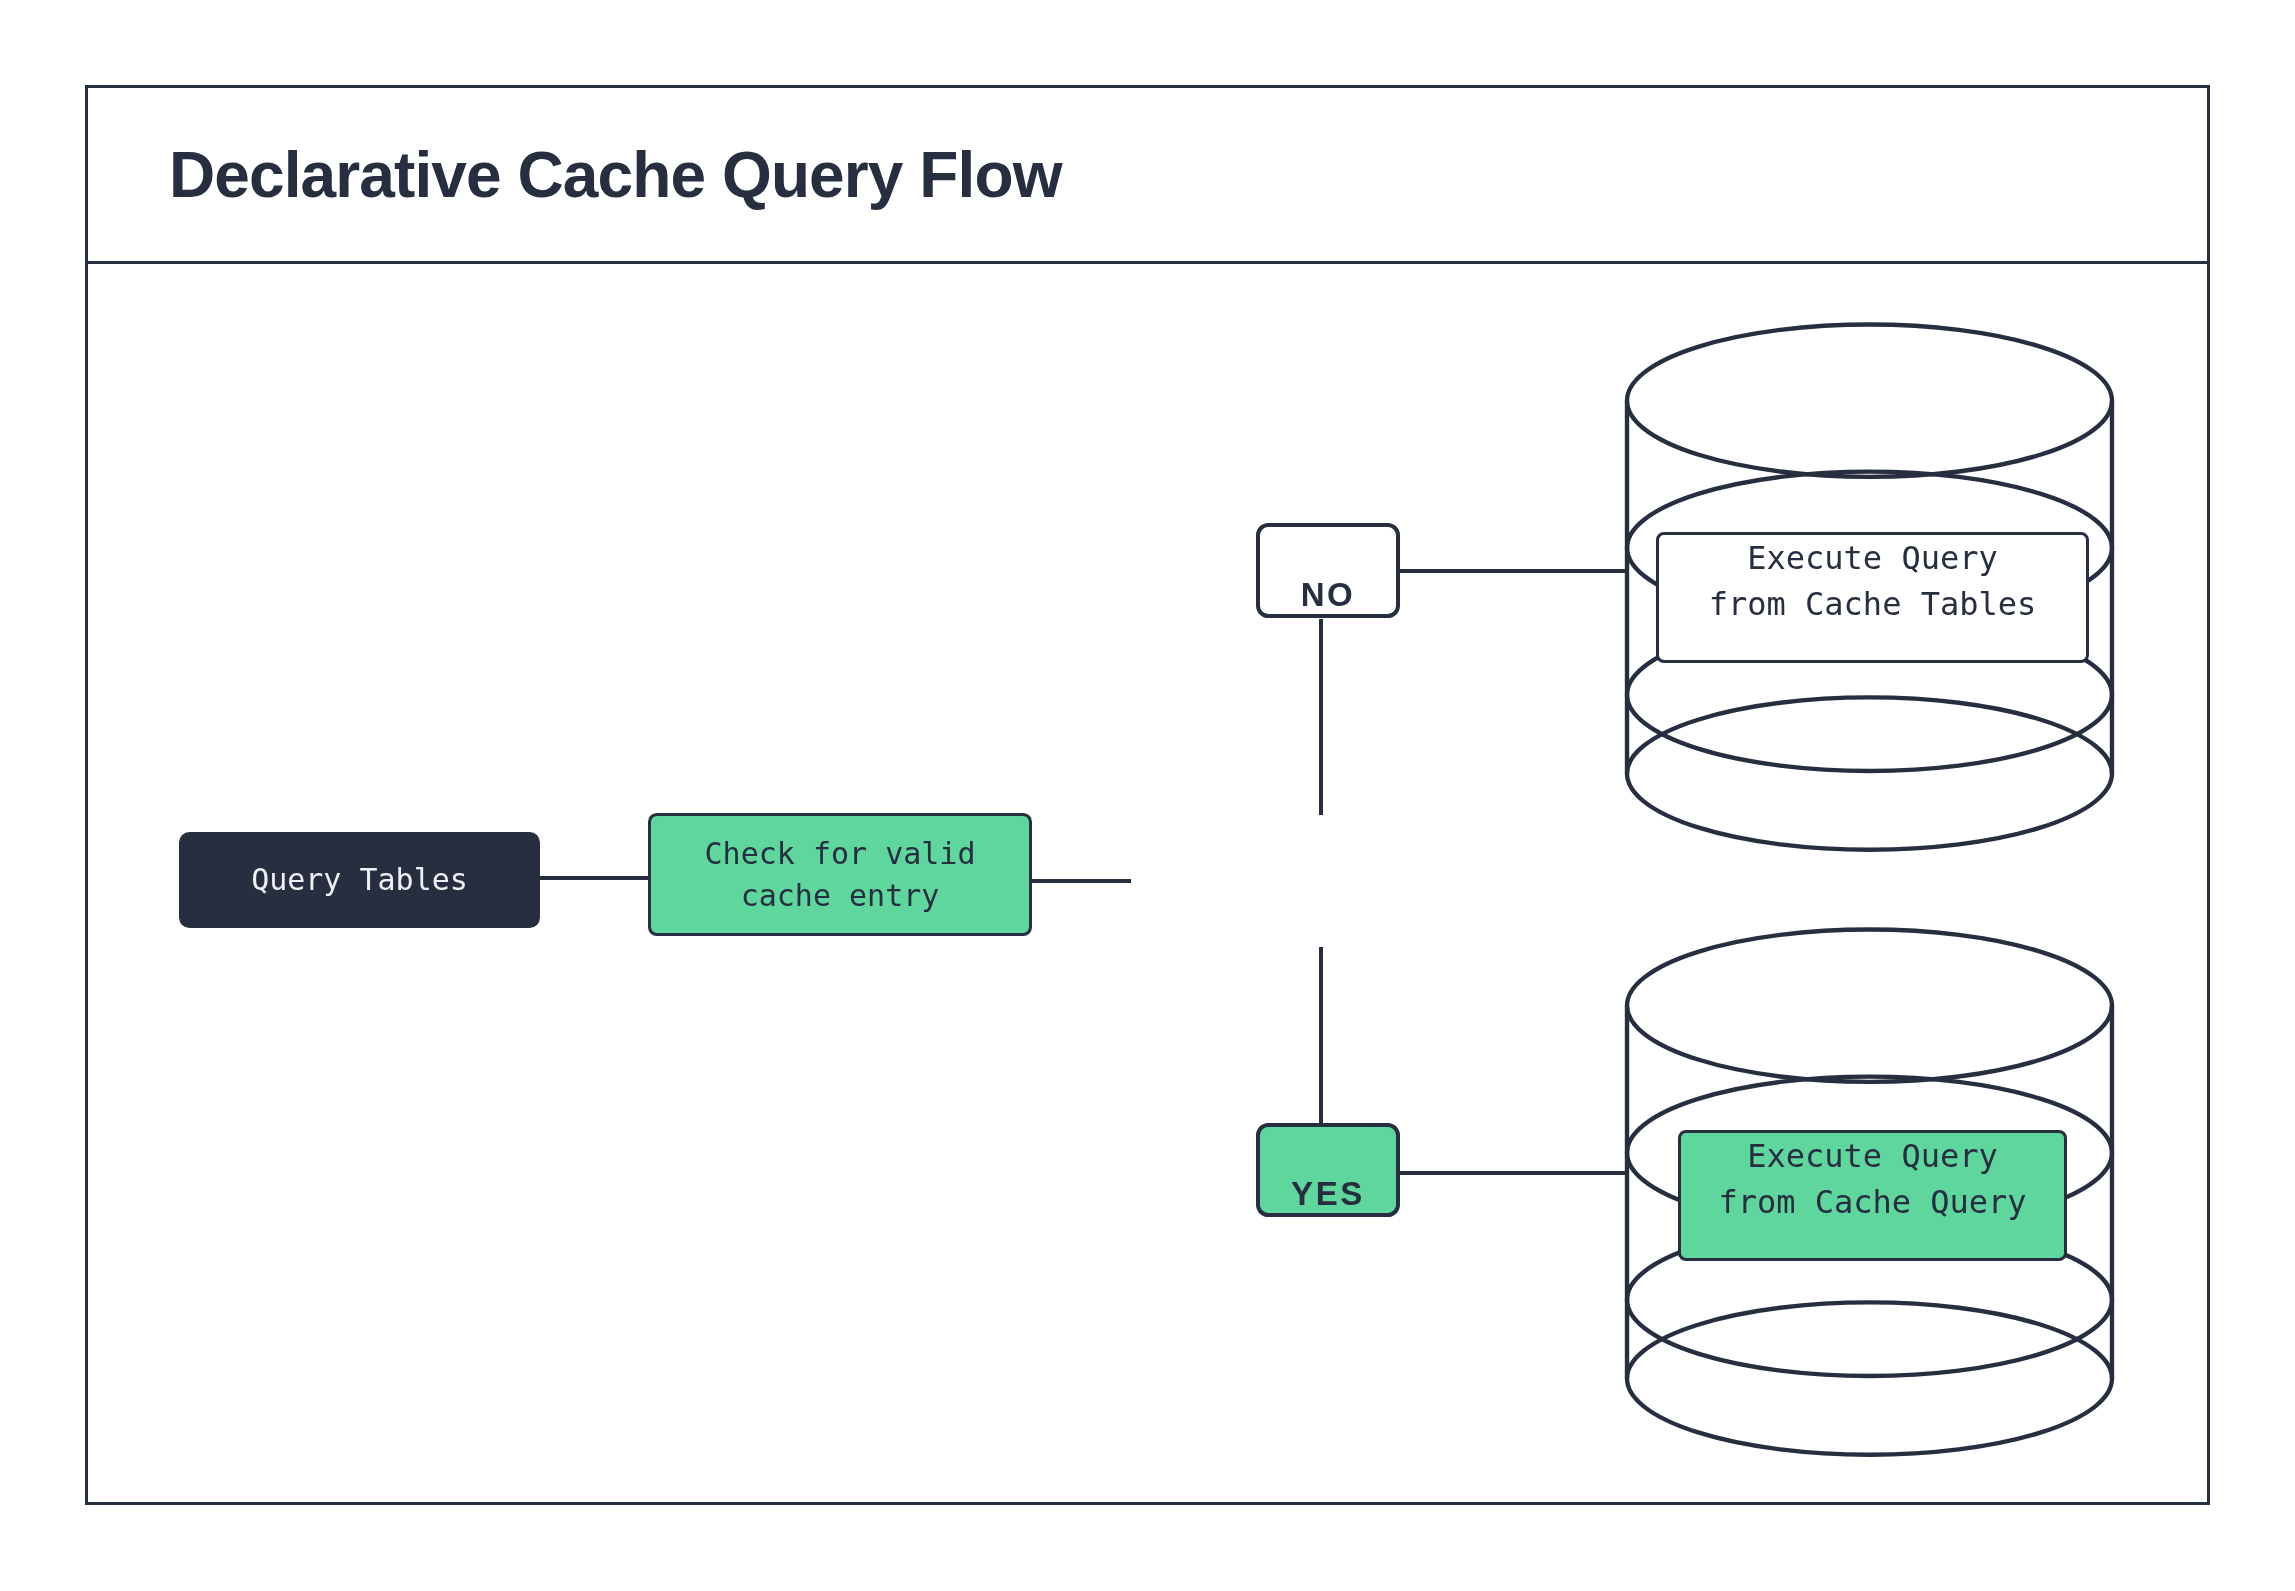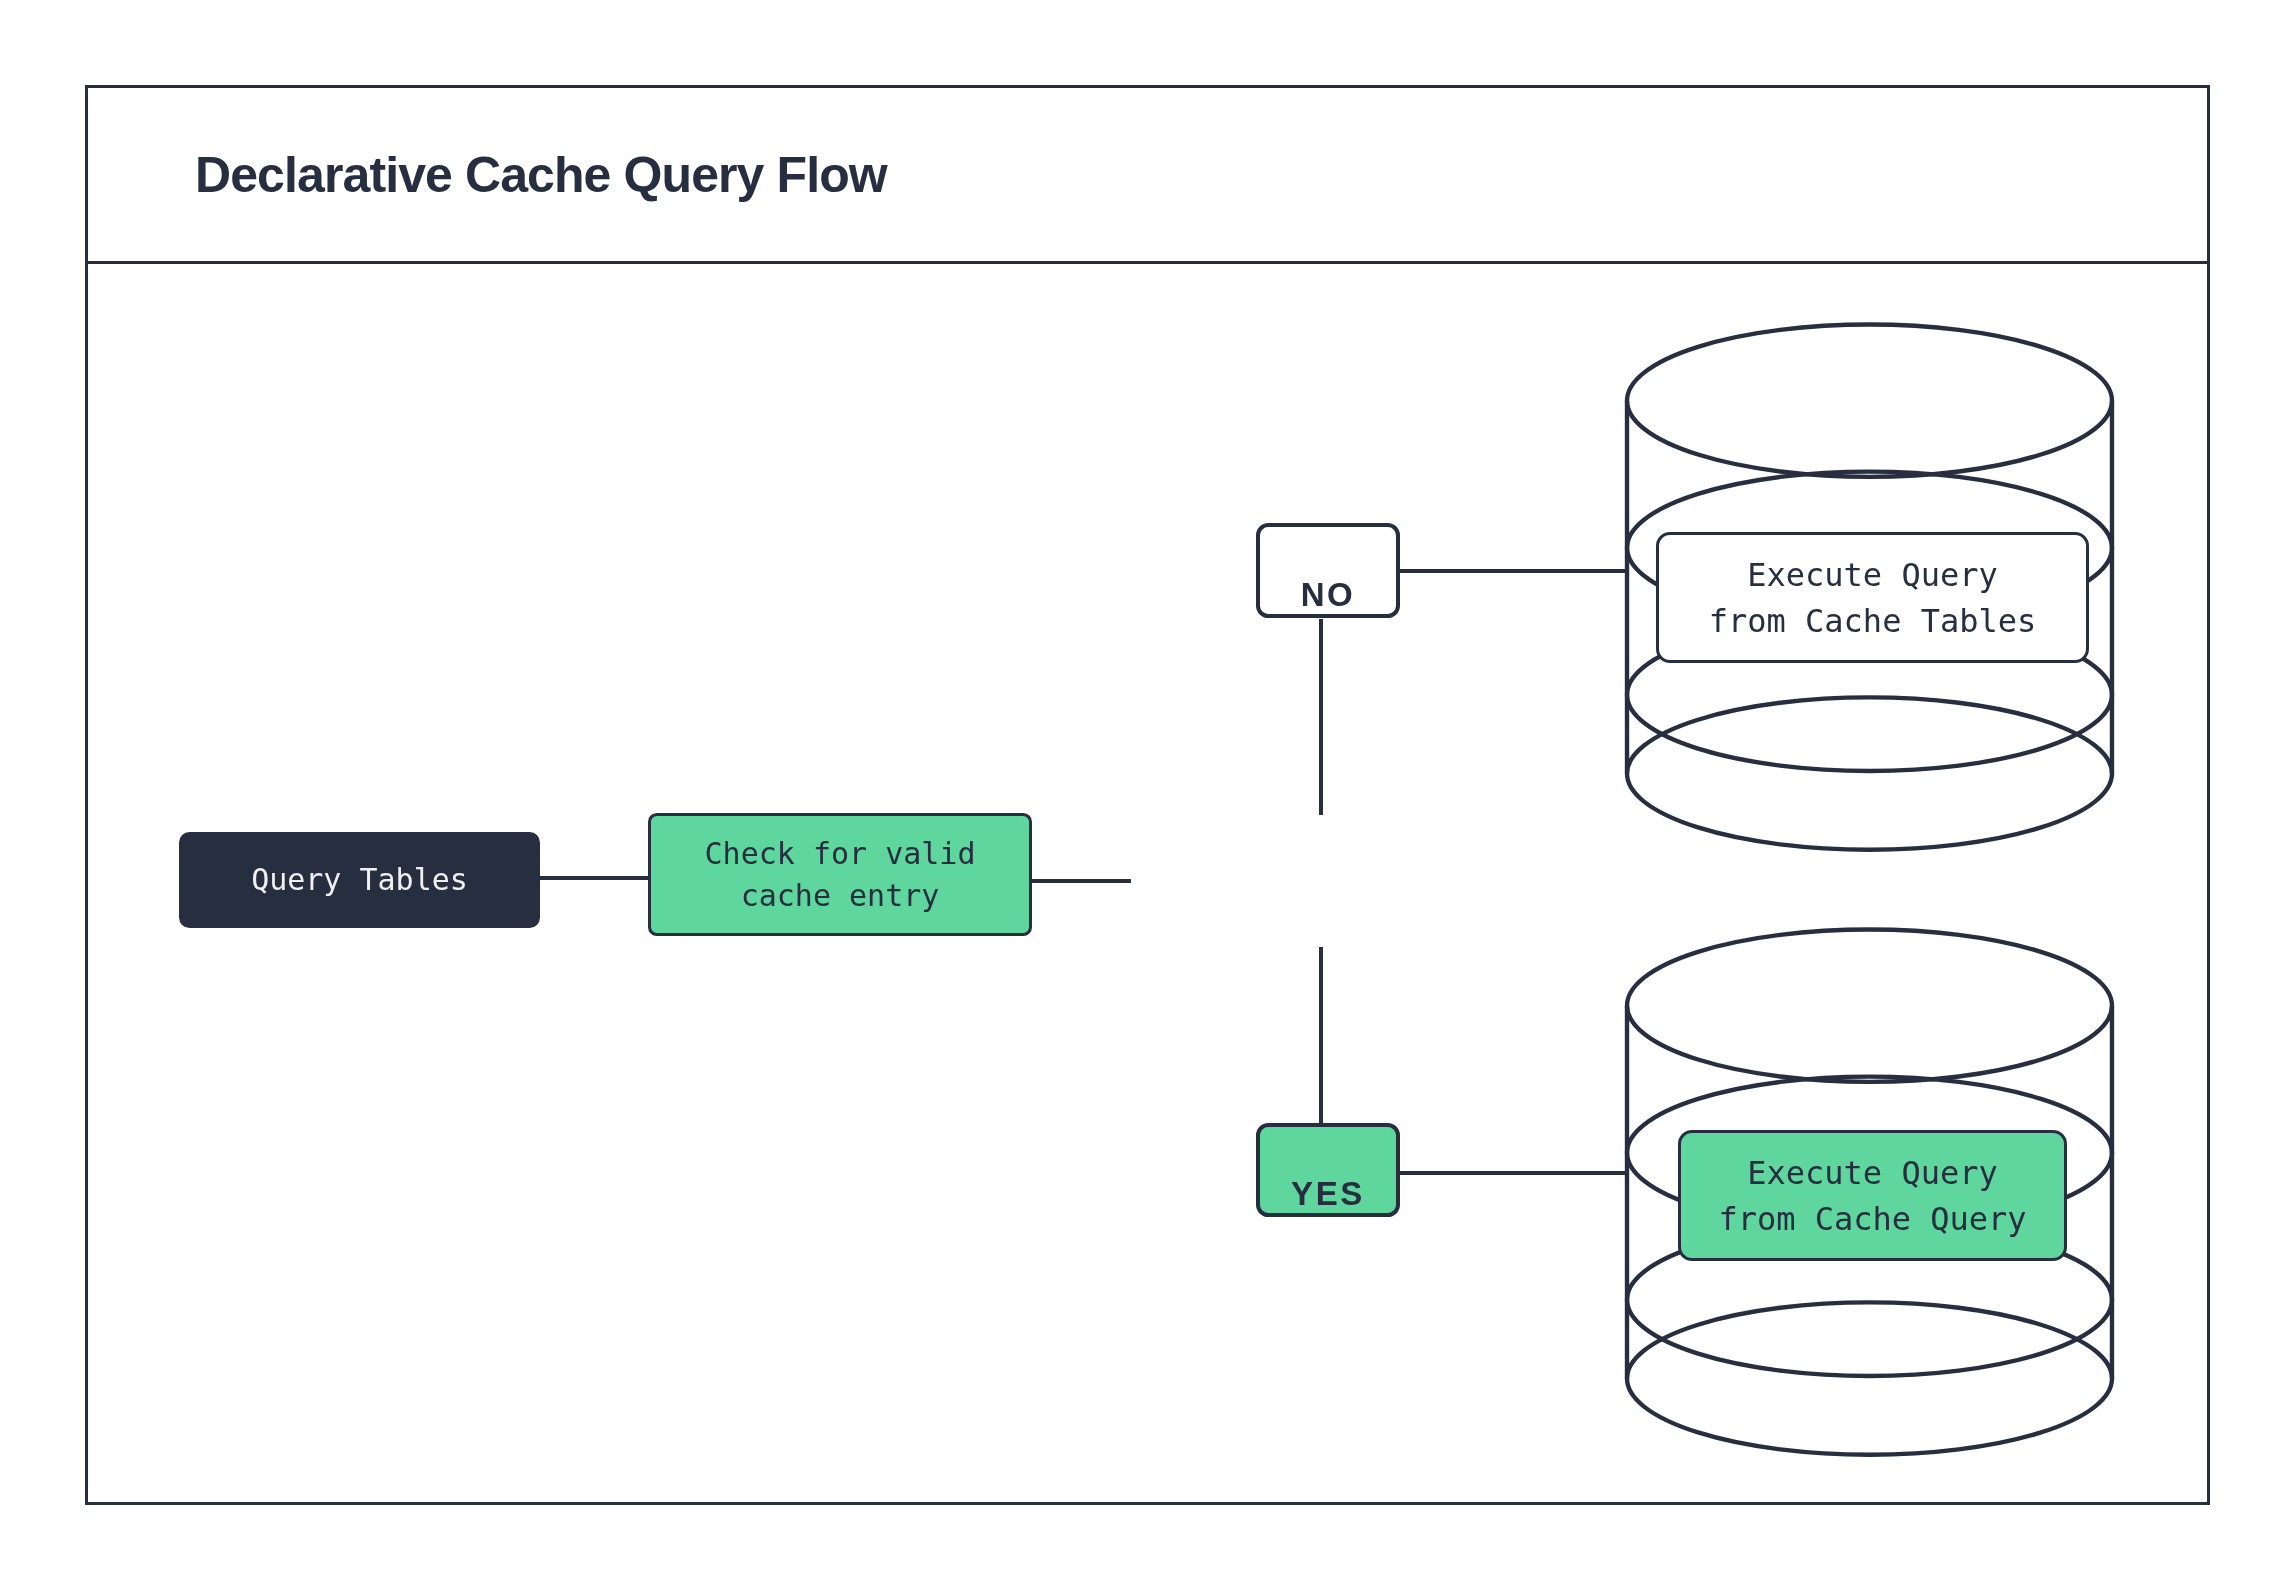--- a/index.html
+++ b/index.html
@@ -9,42 +9,42 @@
   *{margin:0;padding:0;box-sizing:border-box;}
   html,body{width:2295px;height:1591px;background:var(--bg);
     font-family:"Liberation Sans", sans-serif;}
   #stage{position:relative;width:2295px;height:1591px;background:var(--bg);overflow:hidden;}
 
   .frame{position:absolute;left:85px;top:85px;width:2125px;height:1420px;
     border:3.5px solid var(--line);background:var(--bg);}
 
   .header{position:absolute;left:0;top:0;width:100%;height:176px;
     border-bottom:3.5px solid var(--line);display:flex;align-items:center;}
-  .title{padding-left:107px;font-size:50px;font-weight:bold;color:var(--navy);
+  .title{padding-left:81px;font-size:64px;font-weight:bold;color:var(--navy);
     letter-spacing:-0.9px;}
 
   
   .node{position:absolute;display:flex;flex-direction:column;align-items:center;
     justify-content:center;text-align:center;
     font-family:"DejaVu Sans Mono", monospace;font-size:30px;line-height:42px;}
   .navy-node{background:var(--navy);color:var(--text-on-dark);border-radius:10.5px;}
   .green-node{background:var(--green);color:var(--text-dark);
     border:3.5px solid var(--navy);border-radius:8.8px;}
   .chip{position:absolute;display:flex;align-items:flex-end;justify-content:center;
     font-family:"Liberation Sans", sans-serif;font-weight:bold;font-size:33px;
     letter-spacing:2.6px;color:var(--navy);border:4.4px solid var(--navy);border-radius:12.3px;}
   .chip-white{background:#ffffff;}
   .chip-green{background:var(--green);}
 
   .conn{position:absolute;background:var(--line);}
 
   .db-label{position:absolute;display:flex;flex-direction:column;align-items:center;
-    justify-content:center;text-align:center;color:var(--text-dark);
+    justify-content:flex-start;text-align:center;color:var(--text-dark);
     font-family:"DejaVu Sans Mono", monospace;font-size:32px;line-height:46px;
-    border:3.5px solid var(--navy);border-radius:14px;}
+    border:3.5px solid var(--navy);border-radius:8px;}
   .db-label.white{background:#ffffff;}
   .db-label.green{background:var(--green);}
 
   .cyl{position:absolute;}
   .cyl svg{display:block;}
 </style>
 </head>
 <body>
 
 <div id="stage">

